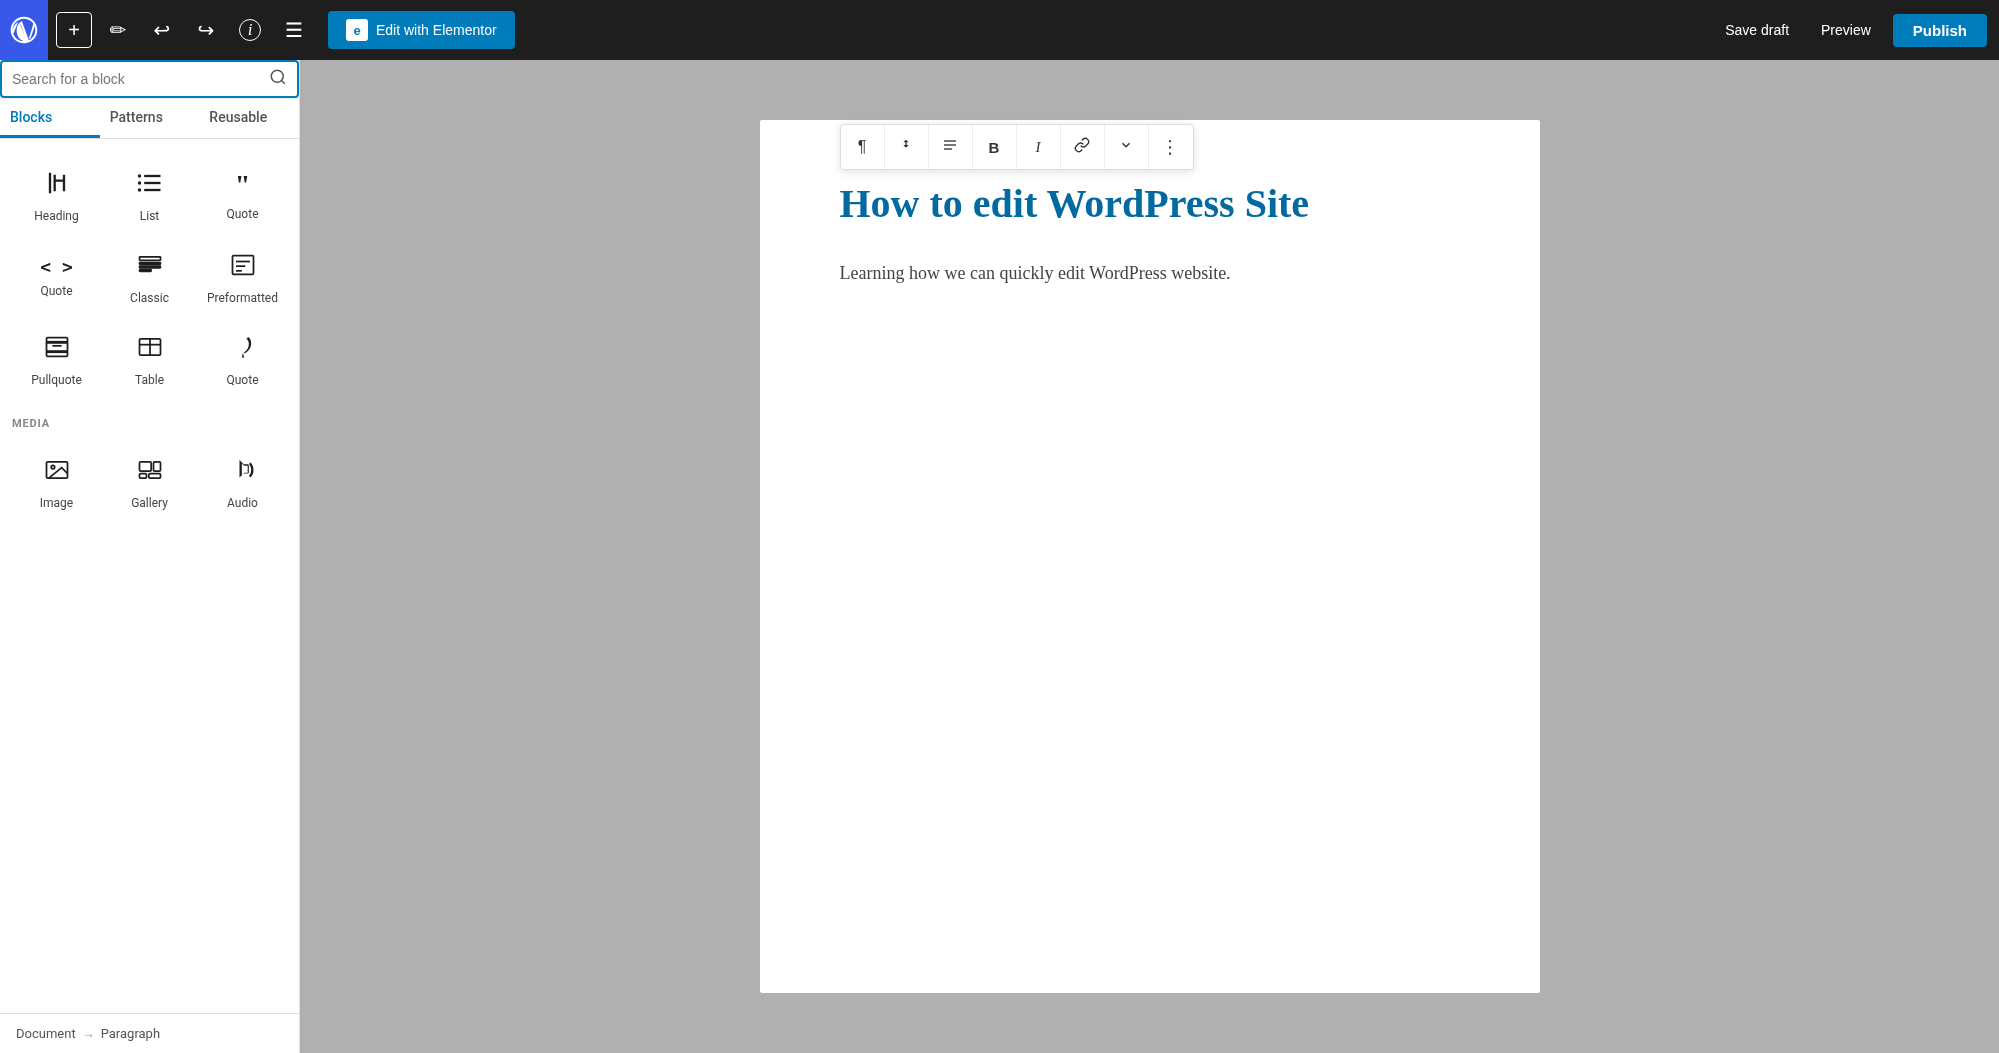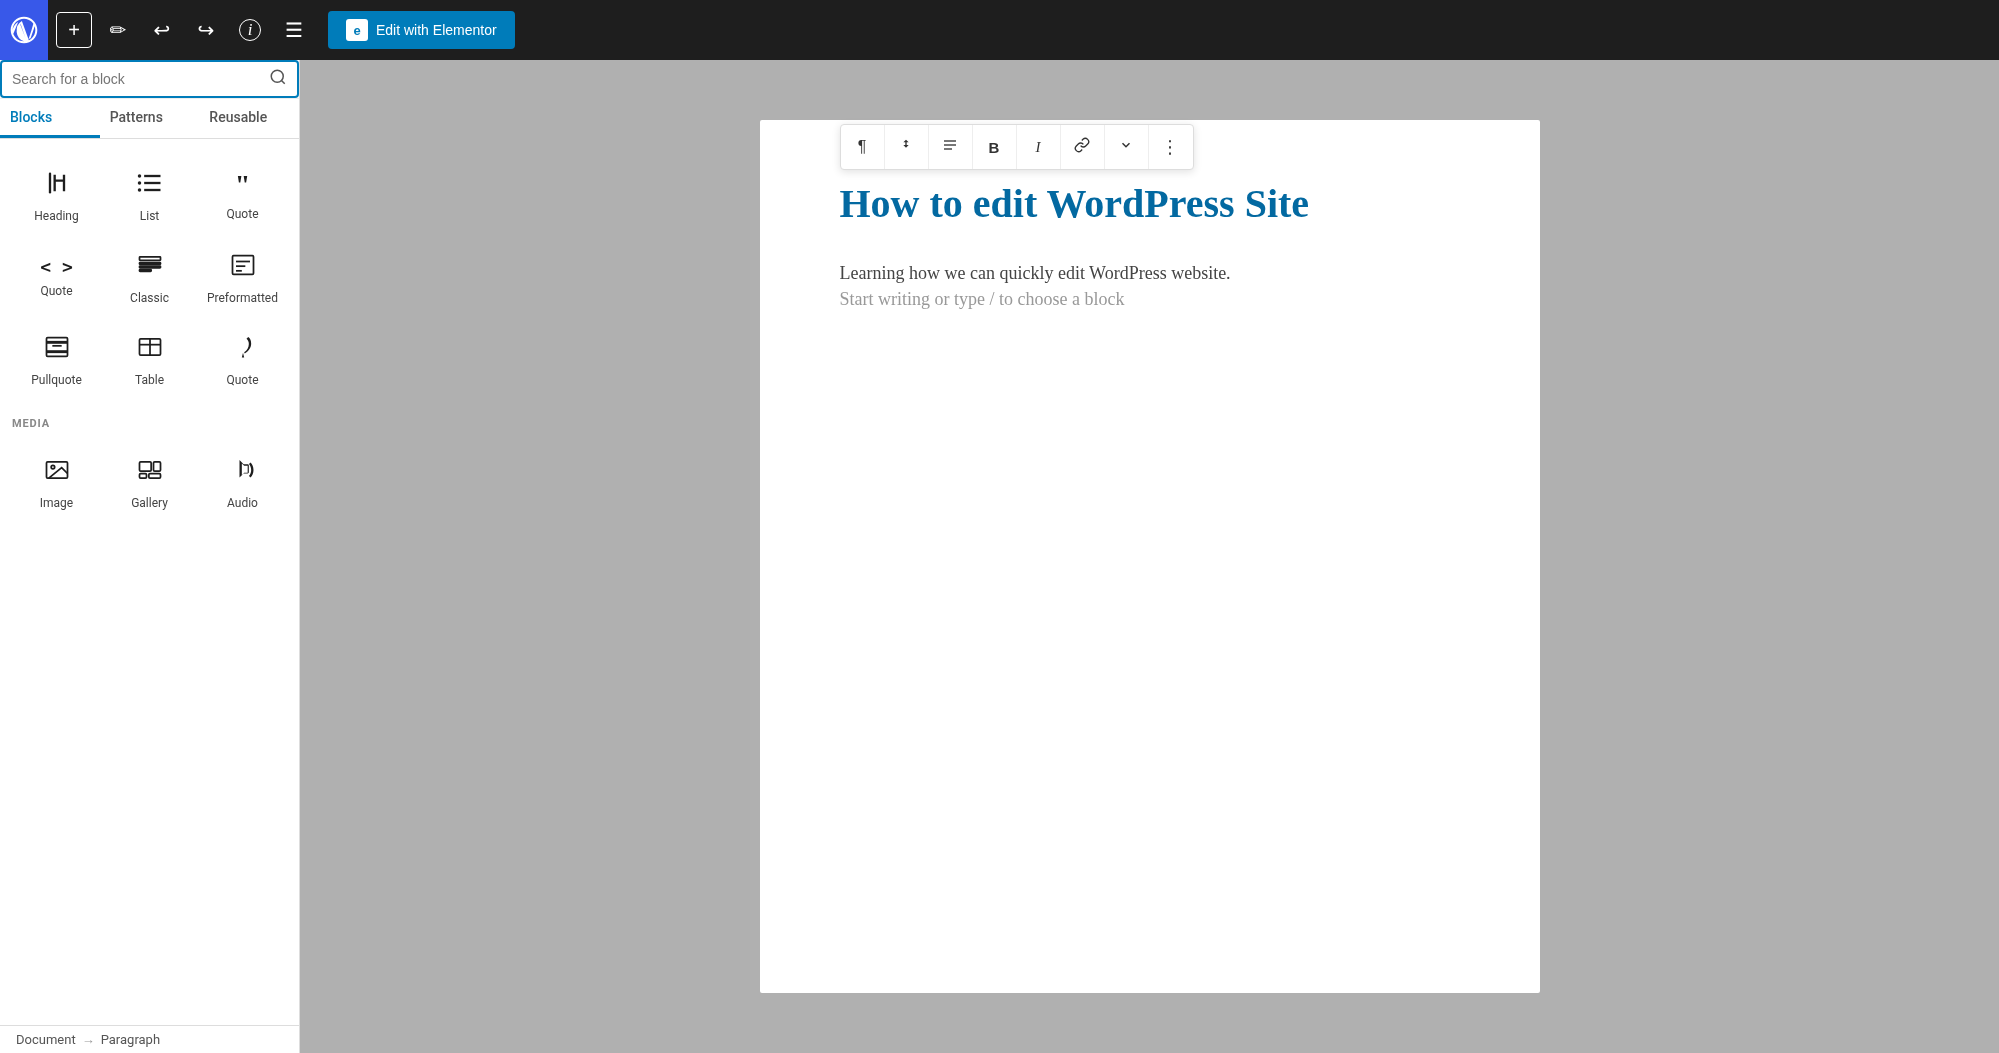--- a/index.html
+++ b/index.html
@@ -197,21 +197,21 @@
       color: #1e1e1e;
     }
     .block-label {
       font-size: 12px;
       color: #444;
       text-align: left;
     }
 
     
     #breadcrumb {
-      height: 28px;
+      height: 40px;
       background: #fff;
       border-top: 1px solid #ddd;
       display: flex;
       align-items: center;
       padding: 0 16px;
       font-size: 13px;
       color: #555;
       gap: 6px;
       flex-shrink: 0;
     }
@@ -317,20 +317,25 @@
   </button>
   <button class="topbar-icon-btn">
     <span>☰</span>
   </button>
 
   <button id="elementor-btn">
     <span class="elementor-e">e</span>
     <span>Edit with Elementor</span>
   </button>
 
+  <div class="topbar-right">
+    <button class="topbar-right-btn">Save draft</button>
+    <button class="topbar-right-btn">Preview</button>
+    <button id="publish-btn">Publish</button>
+  </div>
 </div>
 
 <div id="main-layout">
 
   <div id="sidebar">
 
     <div id="search-area">
       <div id="search-container">
         <input id="search-input" type="text" placeholder="Search for a block" style="">
         <button id="search-icon-btn">
@@ -537,18 +542,17 @@
           <button class="toolbar-btn">
             <span style="font-size:18px;letter-spacing:1px;">⋮</span>
           </button>
         </div>
 
         <h1 id="post-title">How to edit WordPress Site</h1>
       </div>
 
       <p id="post-content">Learning how we can quickly edit WordPress website.</p>
 
-      <p id="placeholder-text">Start writing or type / to choose a block</p>
 
     </div>
   </div>
 
 </div>
 
 </body></html>

